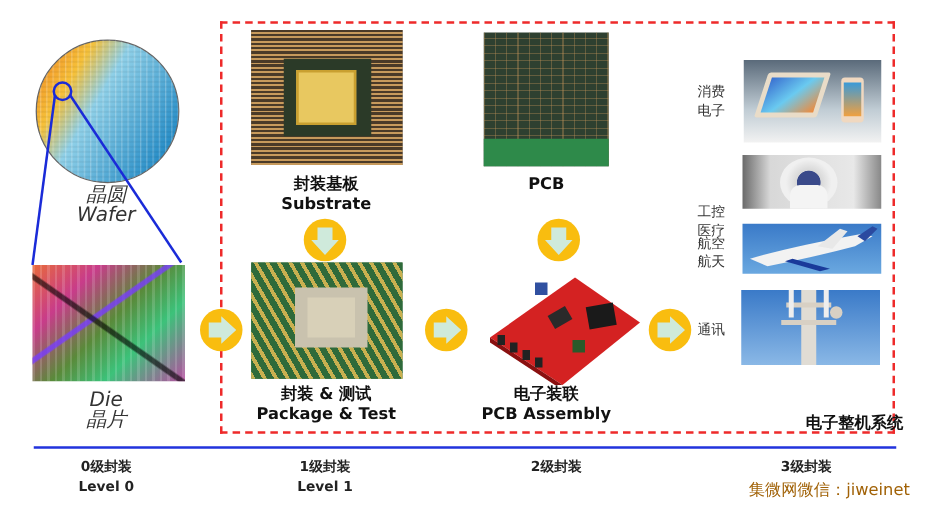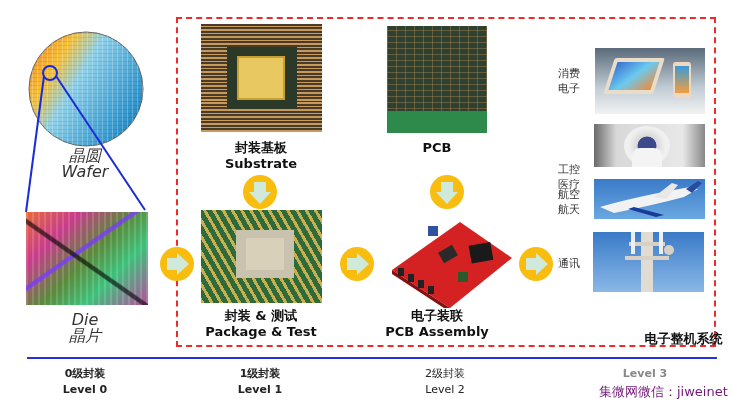--- a/index.html
+++ b/index.html
@@ -200,21 +200,21 @@
 <div class="abs" style="left:27px;top:357px;width:690px;height:2px;background:#2233dd;"></div>
 
 <div class="cap" style="left:45px;top:366px;width:80px;font-size:11px;font-weight:bold;color:#222;">
   <div>0级封装</div>
   <div>Level 0</div>
 </div>
 <div class="cap" style="left:220px;top:366px;width:80px;font-size:11px;font-weight:bold;color:#222;">
   <div>1级封装</div>
   <div>Level 1</div>
 </div>
-<div class="cap" style="left:405px;top:366px;width:80px;font-size:11px;font-weight:normal;color:#222;">
+<div class="cap" style="left:405px;top:366px;width:80px;font-size:11px;font-weight:bold;color:#222;">
   <div>2级封装</div>
-  <div>Level 2</div>
 </div>
 <div class="cap" style="left:605px;top:366px;width:80px;font-size:11px;font-weight:bold;color:#222;">
+  <div>3级封装</div>
   <div style="color:#888;">Level 3</div>
 </div>
 
-<div class="abs" style="left:596px;top:383px;font-size:13px;color:#701a75;background:#fff;padding:0 3px;white-space:nowrap;">集微网微信：jiweinet</div>
+<div class="abs" style="left:596px;top:383px;font-size:13px;color:#a16207;background:#fff;padding:0 3px;white-space:nowrap;">集微网微信：jiweinet</div>
 
 </body></html>

